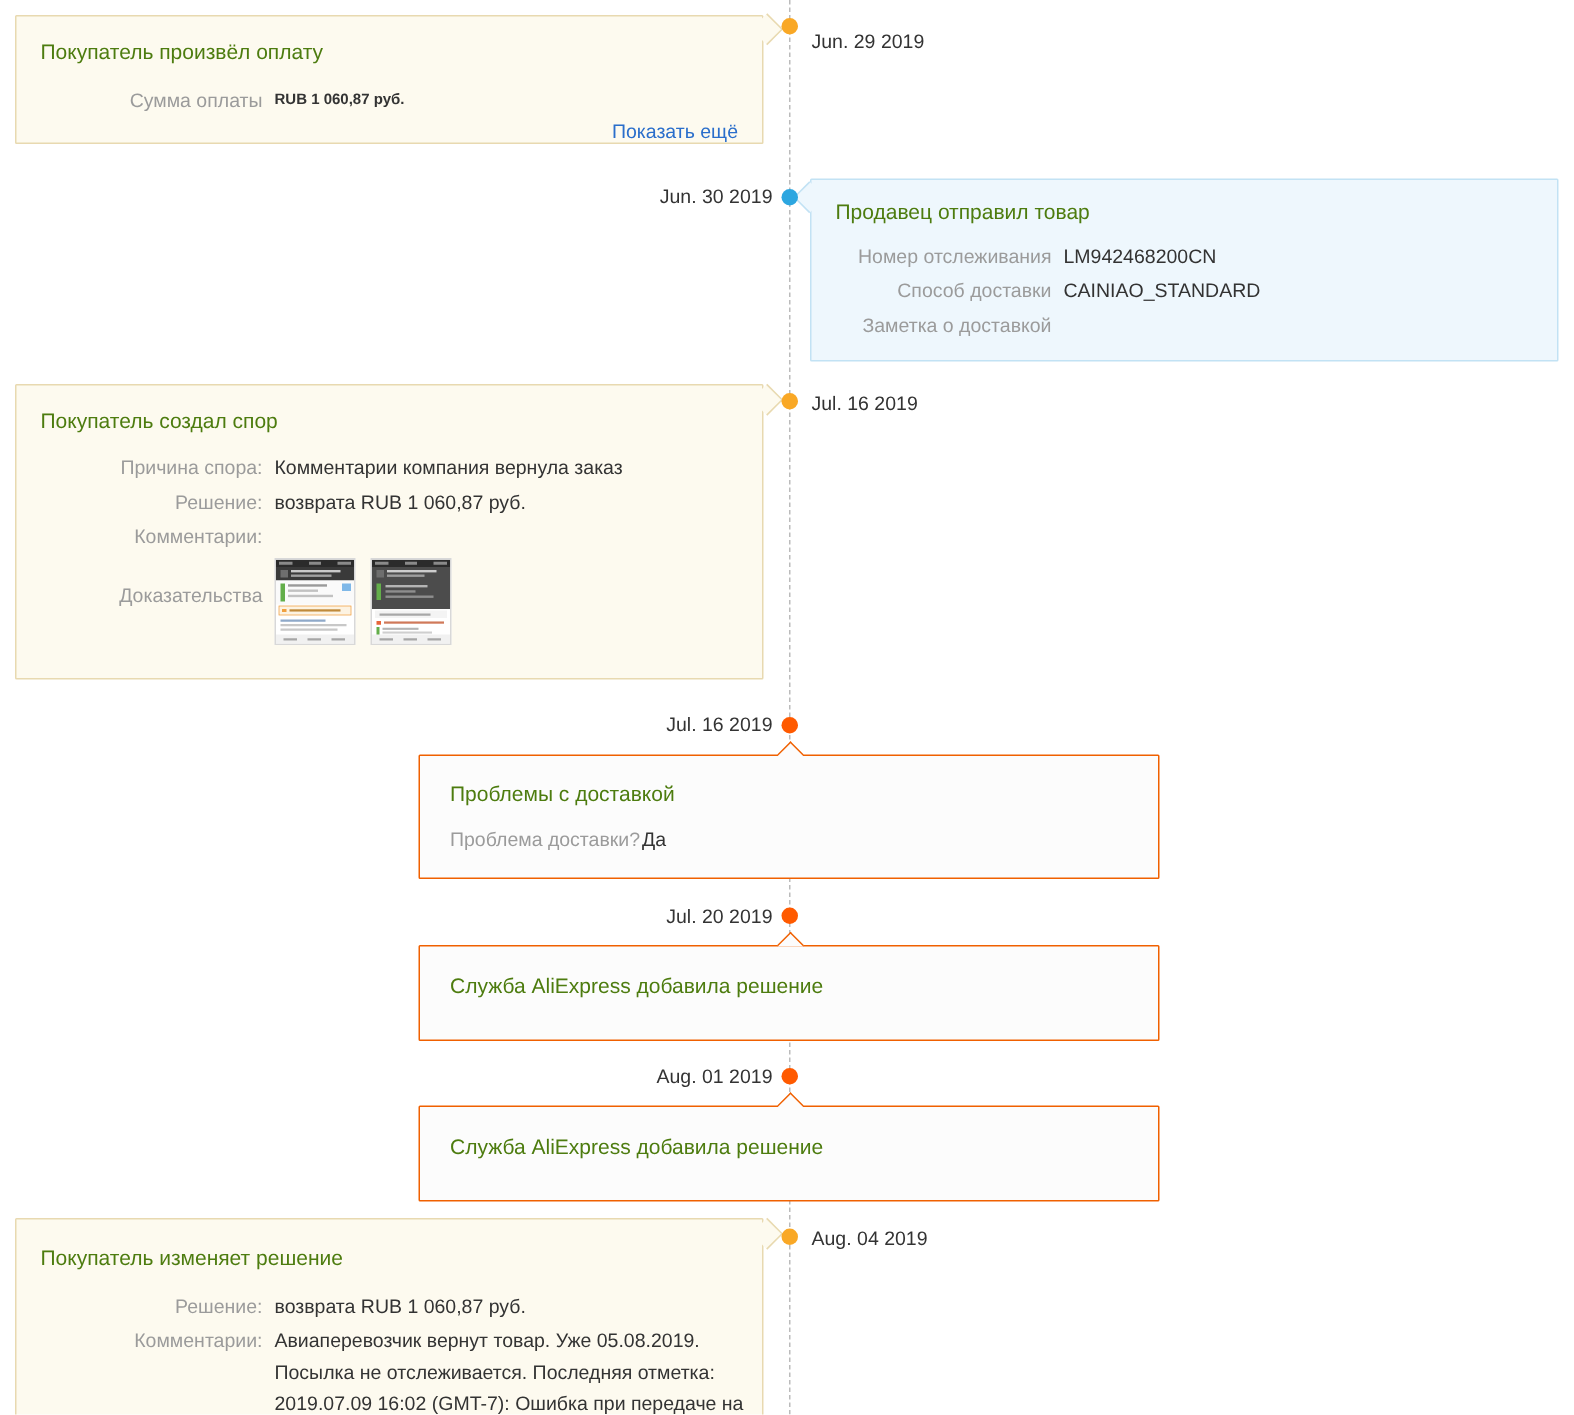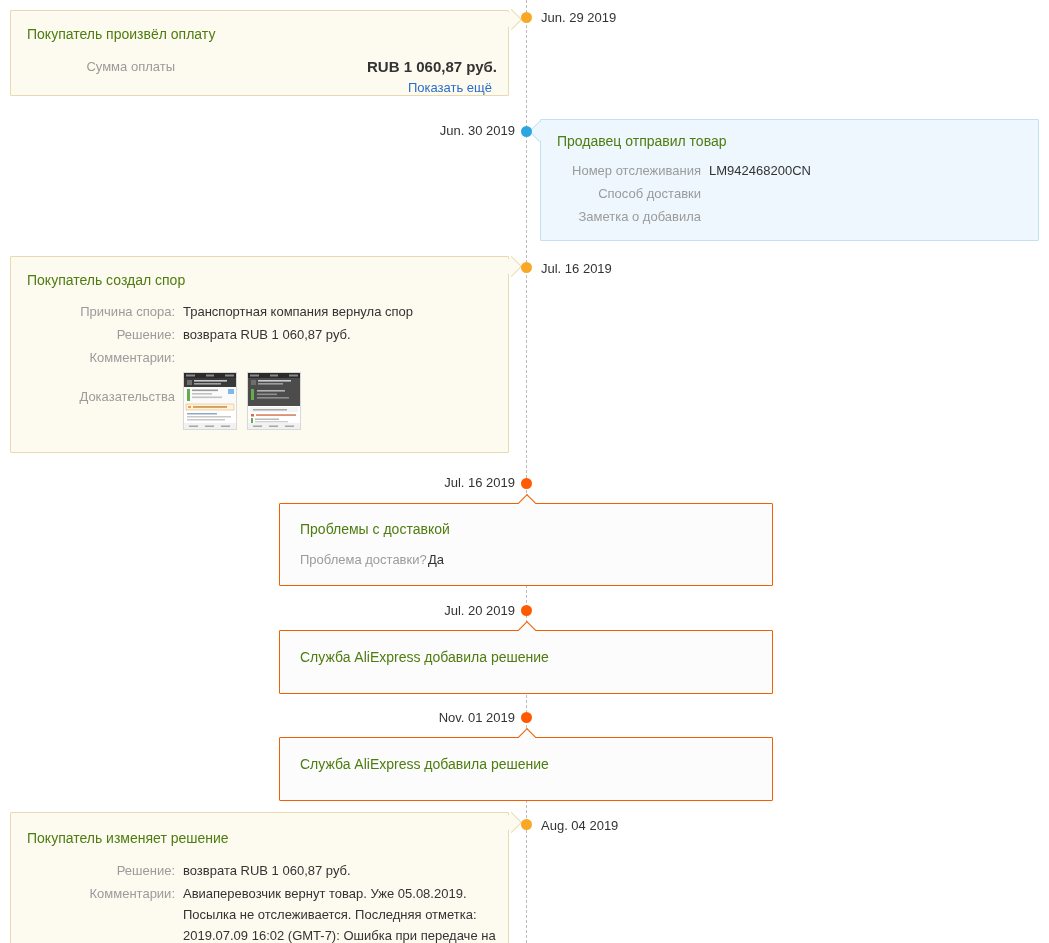--- a/index.html
+++ b/index.html
@@ -93,21 +93,21 @@
     flex: 0 0 auto;
     font-size: 13px;
     white-space: nowrap;
   }
   .row .val {
     color: #333333;
     font-size: 13px;
     margin-left: 8px;
     flex: 1 1 auto;
   }
-  .row .val.bold { font-weight: bold; font-size: 15px; text-align: right; }
+  .row .val.bold { font-weight: bold; font-size: 10px; }
 
   .link {
     position: absolute;
     color: #2a6ecb;
     font-size: 13px;
     cursor: pointer;
     white-space: nowrap;
   }
 
   
@@ -192,48 +192,49 @@
   <div class="rows" style="left:16px; top:45px; width:470px;">
     <div class="row">
       <span class="lbl" style="width:148px;">Сумма оплаты</span>
       <span class="val bold">RUB 1 060,87 руб.</span>
     </div>
   </div>
   <div class="link" style="right:16px; top:69px;margin-left:48px;">Показать ещё</div>
 </div>
 <div class="notch-right" style="left:504px; top:12px;"></div>
 <div class="tl-dot soft" style="top:12px;"></div>
-<div class="tl-date right-of" style="top:11px;">Jun. 29 2019</div>
+<div class="tl-date right-of" style="top:21px;">Jun. 29 2019</div>
 
 <div class="card blue" style="left:540px; top:119px; width:499px; height:122px;">
   <div class="card-title" style="left:16px; top:13px;">Продавец отправил товар</div>
   <div class="rows" style="left:16px; top:40px; width:470px;">
     <div class="row">
       <span class="lbl" style="width:144px;">Номер отслеживания</span>
       <span class="val">LM942468200CN</span>
     </div>
     <div class="row">
       <span class="lbl" style="width:144px;">Способ доставки</span>
-    </div>
-    <div class="row">
-      <span class="lbl" style="width:144px;">Заметка о добавила</span>
+      <span class="val">CAINIAO_STANDARD</span>
+    </div>
+    <div class="row">
+      <span class="lbl" style="width:144px;">Заметка о доставкой</span>
       <span class="val"></span>
     </div>
   </div>
 </div>
 <div class="notch-left" style="left:532px; top:124px;"></div>
 <div class="tl-dot blue" style="top:126px;"></div>
 <div class="tl-date left-of" style="top:124px;">Jun. 30 2019</div>
 
 <div class="card" style="left:10px; top:256px; width:499px; height:197px;">
   <div class="card-title" style="left:16px; top:15px;">Покупатель создал спор</div>
   <div class="rows" style="left:16px; top:44px; width:470px;">
     <div class="row">
       <span class="lbl" style="width:148px;">Причина спора:</span>
-      <span class="val">Транспортная компания вернула спор</span>
+      <span class="val">Комментарии компания вернула заказ</span>
     </div>
     <div class="row">
       <span class="lbl" style="width:148px;">Решение:</span>
       <span class="val">возврата RUB 1 060,87 руб.</span>
     </div>
     <div class="row">
       <span class="lbl" style="width:148px;">Комментарии:</span>
     </div>
     <div class="row">
       <span class="lbl" style="width:148px;margin-top:16px;">Доказательства</span>
@@ -318,21 +319,21 @@
   </div>
 </div>
 
 <div class="tl-date left-of" style="top:604px;">Jul. 20 2019</div>
 <div class="tl-dot bright" style="top:605px;"></div>
 <div class="notch-up" style="left:518px; top:621px;"></div>
 <div class="card orange" style="left:279px; top:630px; width:494px; height:64px;">
   <div class="card-title" style="left:20px; top:18px;">Служба AliExpress добавила решение</div>
 </div>
 
-<div class="tl-date left-of" style="top:711px;">Nov. 01 2019</div>
+<div class="tl-date left-of" style="top:711px;">Aug. 01 2019</div>
 <div class="tl-dot bright" style="top:712px;"></div>
 <div class="notch-up" style="left:518px; top:728px;"></div>
 <div class="card orange" style="left:279px; top:737px; width:494px; height:64px;">
   <div class="card-title" style="left:20px; top:18px;">Служба AliExpress добавила решение</div>
 </div>
 
 <div class="card" style="left:10px; top:812px; width:499px; height:145px;">
   <div class="card-title" style="left:16px; top:17px;">Покупатель изменяет решение</div>
   <div class="rows" style="left:16px; top:47px; width:470px;">
     <div class="row">

